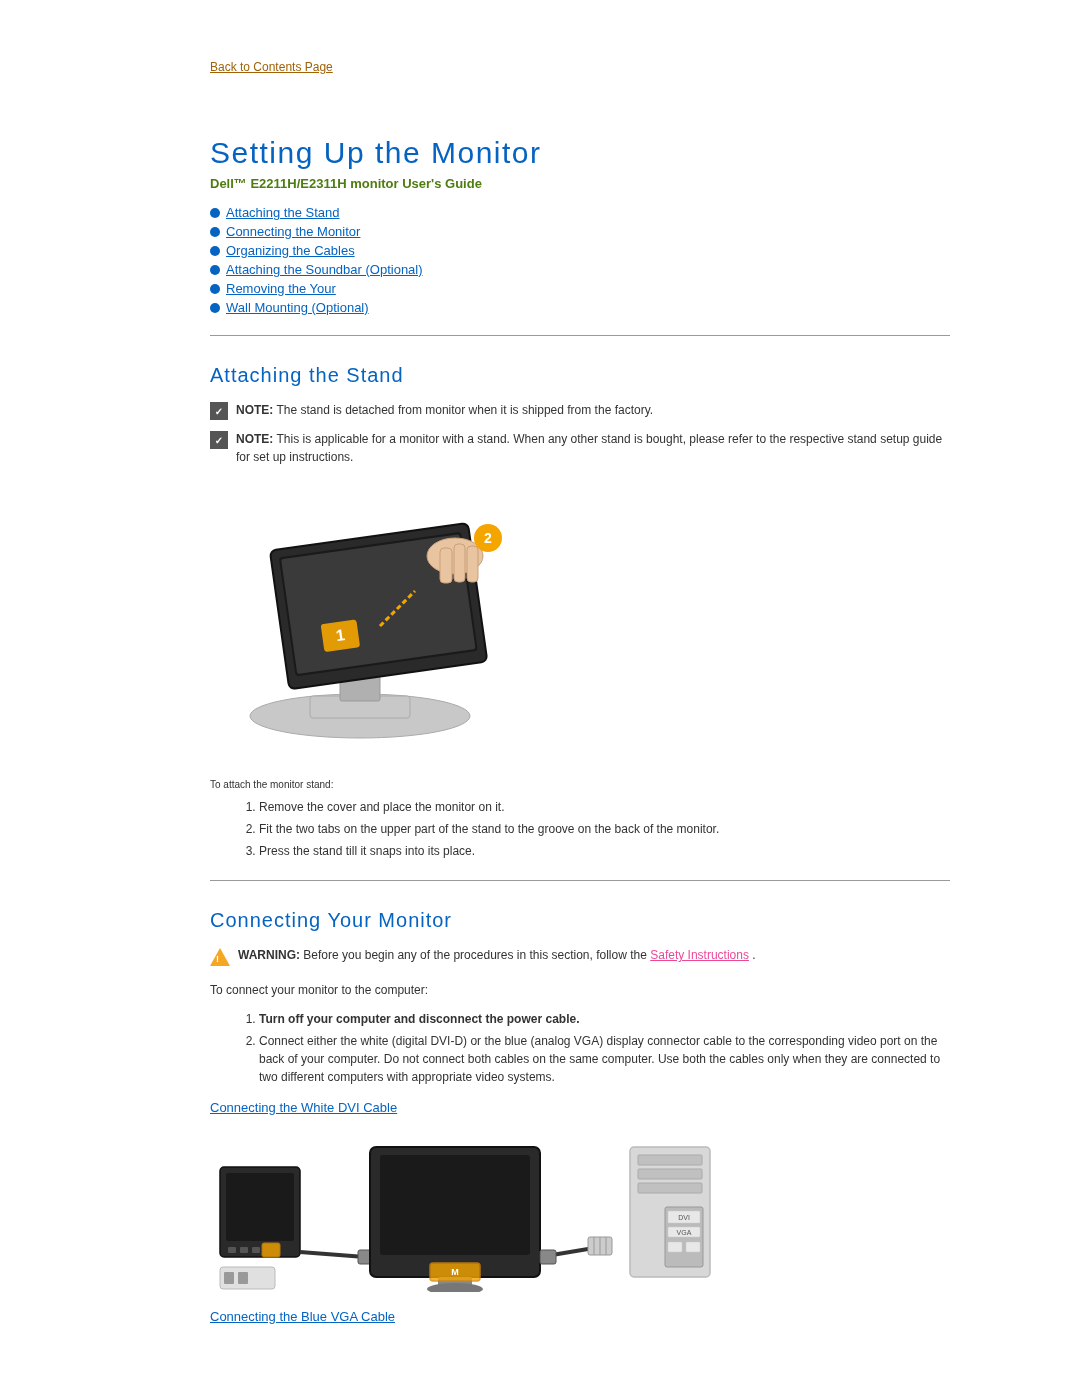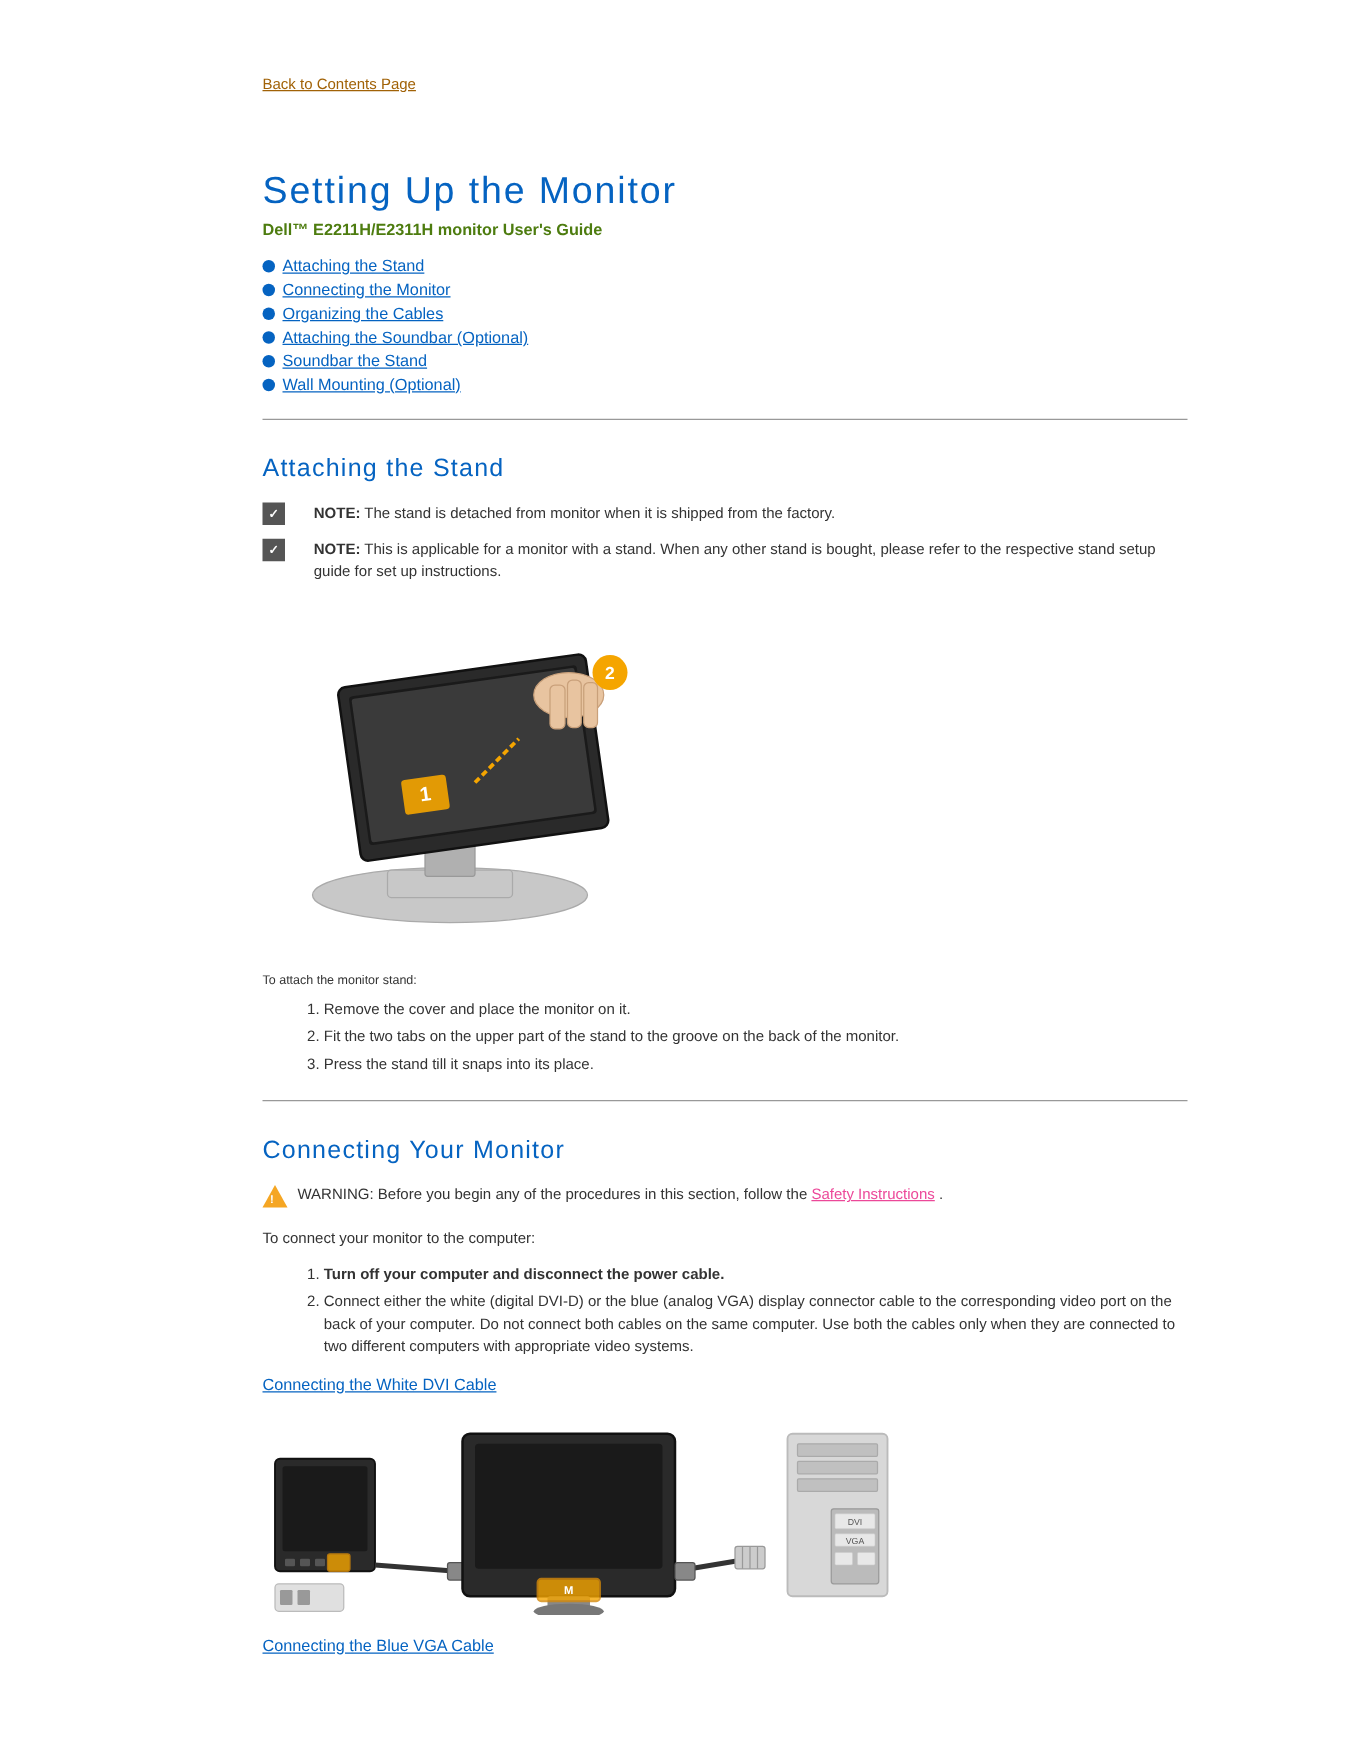--- a/index.html
+++ b/index.html
@@ -96,21 +96,20 @@
       margin-top: 1px;
     }
     .note-text strong {
       font-weight: bold;
       text-transform: uppercase;
       font-size: 12px;
     }
     .note-text {
       font-size: 12px;
       line-height: 1.5;
-      margin-left: 15px;
     }
     .to-attach-text {
       font-size: 10px;
       margin-bottom: 8px;
     }
     .ordered-list {
       margin-left: 49px;
       margin-bottom: 14px;
     }
     .ordered-list li {
@@ -138,21 +137,21 @@
     }
     .warning-triangle-text {
       position: absolute;
       top: 6px;
       left: -4px;
       color: #fff;
       font-size: 9px;
       font-weight: bold;
     }
     .warning-text strong {
-      font-weight: normal;
+      font-weight: bold;
       text-transform: uppercase;
     }
     .warning-text {
       font-size: 12px;
       line-height: 1.5;
     }
     .connecting-sub-heading {
       color: #0563c1;
       font-size: 13px;
       text-decoration: underline;
@@ -188,21 +187,21 @@
     <li>
       <span class="bullet-dot"></span>
       <a>Organizing the Cables</a>
     </li>
     <li>
       <span class="bullet-dot"></span>
       <a>Attaching the Soundbar (Optional)</a>
     </li>
     <li>
       <span class="bullet-dot"></span>
-      <a>Soundbar the Stand</a>
+      <a>Removing the Your</a>
     </li>
     <li>
       <span class="bullet-dot"></span>
       <a>Wall Mounting (Optional)</a>
     </li>
   </ul>
 
   <hr class="section-divider">
 
   <h2 class="section-heading">Attaching the Stand</h2>

